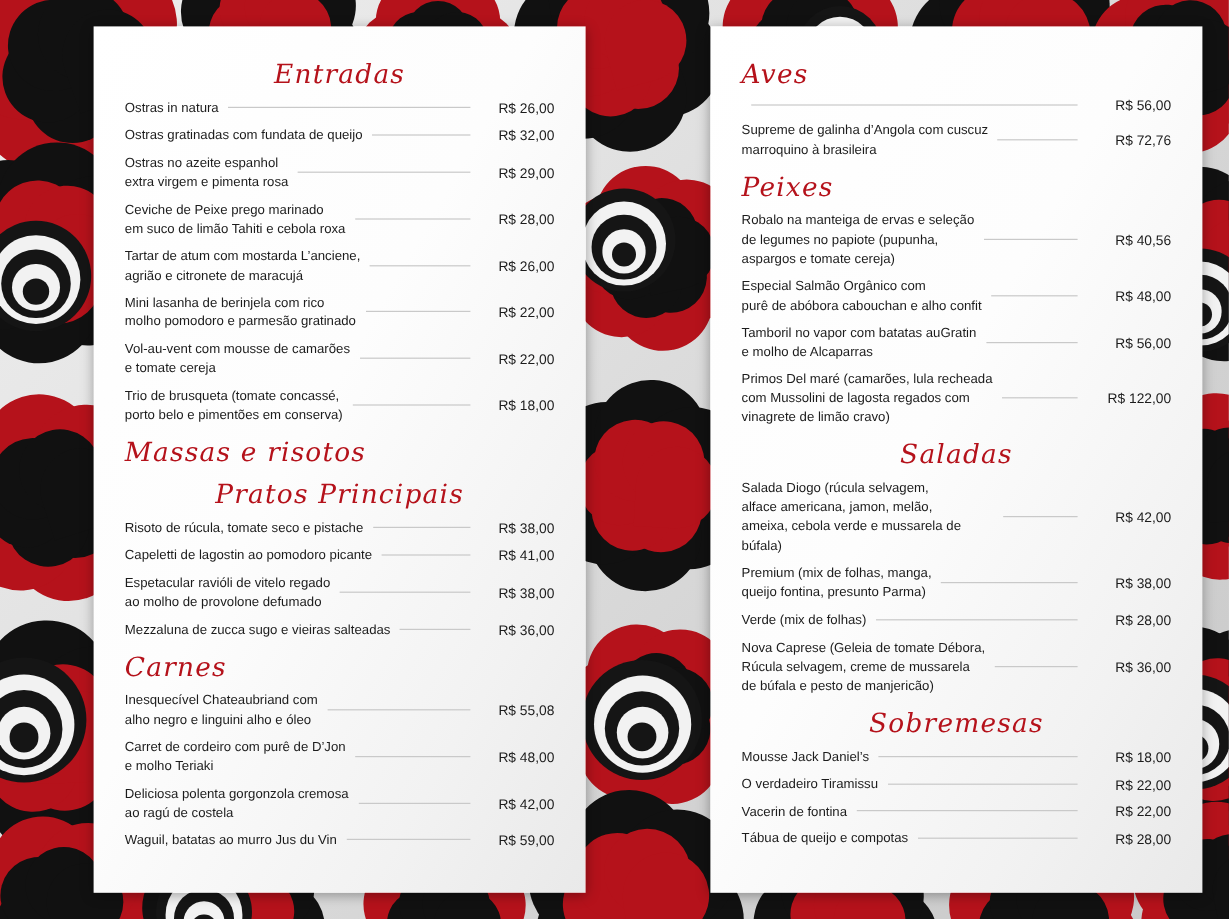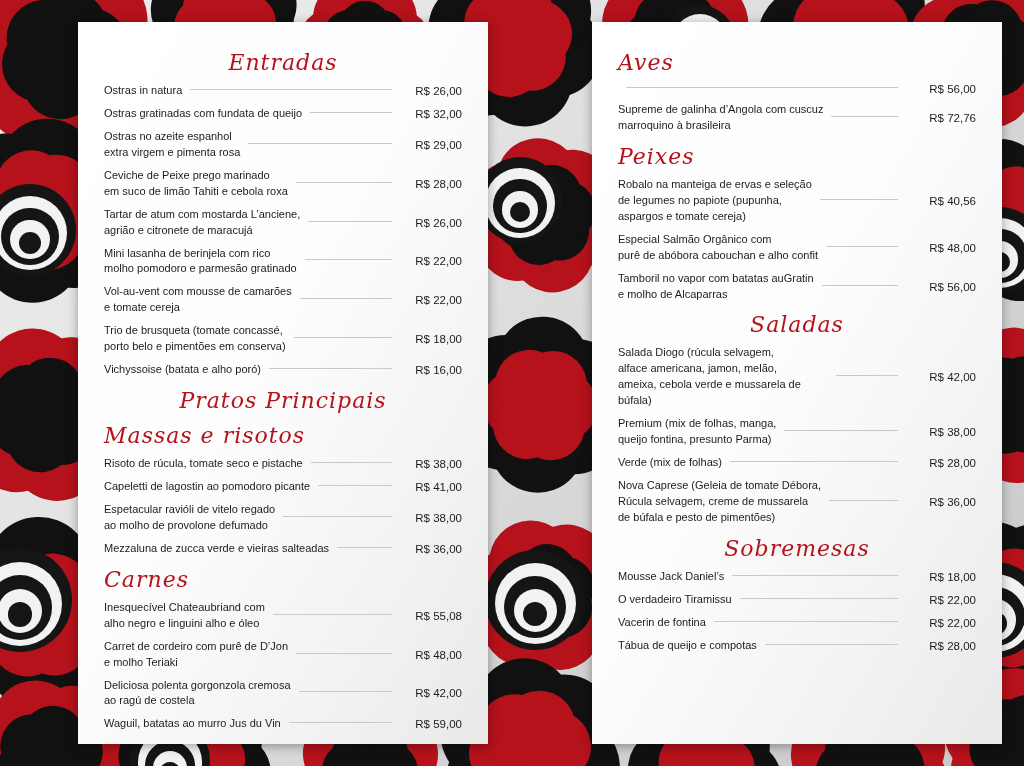--- a/index.html
+++ b/index.html
@@ -529,45 +529,40 @@
 e tomate cereja</div>
         <div class="dots"></div>
         <div class="item-price">R$ 22,00</div>
       </div>
       <div class="item">
         <div class="item-name">Trio de brusqueta (tomate concassé,
 porto belo e pimentões em conserva)</div>
         <div class="dots"></div>
         <div class="item-price">R$ 18,00</div>
       </div>
-      <div class="item">
-        <div class="item-name">Vichyssoise (batata e alho poró)</div>
-        <div class="dots"></div>
-        <div class="item-price">R$ 16,00</div>
-      </div>
+      <div class="section-title">Massas e risotos</div>
       <div class="section-title center">Pratos Principais</div>
-      <div class="section-title">Massas e risotos</div>
       <div class="item">
         <div class="item-name">Risoto de rúcula, tomate seco e pistache</div>
         <div class="dots"></div>
         <div class="item-price">R$ 38,00</div>
       </div>
       <div class="item">
         <div class="item-name">Capeletti de lagostin ao pomodoro picante</div>
         <div class="dots"></div>
         <div class="item-price">R$ 41,00</div>
       </div>
       <div class="item">
         <div class="item-name">Espetacular ravióli de vitelo regado
 ao molho de provolone defumado</div>
         <div class="dots"></div>
         <div class="item-price">R$ 38,00</div>
       </div>
       <div class="item">
-        <div class="item-name">Mezzaluna de zucca verde e vieiras salteadas</div>
+        <div class="item-name">Mezzaluna de zucca sugo e vieiras salteadas</div>
         <div class="dots"></div>
         <div class="item-price">R$ 36,00</div>
       </div>
       <div class="section-title">Carnes</div>
       <div class="item">
         <div class="item-name">Inesquecível Chateaubriand com
 alho negro e linguini alho e óleo</div>
         <div class="dots"></div>
         <div class="item-price">R$ 55,08</div>
       </div>
@@ -617,20 +612,27 @@
 purê de abóbora cabouchan e alho confit</div>
         <div class="dots"></div>
         <div class="item-price">R$ 48,00</div>
       </div>
       <div class="item">
         <div class="item-name">Tamboril no vapor com batatas auGratin
 e molho de Alcaparras</div>
         <div class="dots"></div>
         <div class="item-price">R$ 56,00</div>
       </div>
+      <div class="item">
+        <div class="item-name">Primos Del maré (camarões, lula recheada
+com Mussolini de lagosta regados com
+vinagrete de limão cravo)</div>
+        <div class="dots"></div>
+        <div class="item-price">R$ 122,00</div>
+      </div>
       <div class="section-title center">Saladas</div>
       <div class="item">
         <div class="item-name">Salada Diogo (rúcula selvagem,
 alface americana, jamon, melão,
 ameixa, cebola verde e mussarela de búfala)</div>
         <div class="dots"></div>
         <div class="item-price">R$ 42,00</div>
       </div>
       <div class="item">
         <div class="item-name">Premium (mix de folhas, manga,
@@ -639,21 +641,21 @@
         <div class="item-price">R$ 38,00</div>
       </div>
       <div class="item">
         <div class="item-name">Verde (mix de folhas)</div>
         <div class="dots"></div>
         <div class="item-price">R$ 28,00</div>
       </div>
       <div class="item">
         <div class="item-name">Nova Caprese (Geleia de tomate Débora,
 Rúcula selvagem, creme de mussarela
-de búfala e pesto de pimentões)</div>
+de búfala e pesto de manjericão)</div>
         <div class="dots"></div>
         <div class="item-price">R$ 36,00</div>
       </div>
       <div class="section-title center">Sobremesas</div>
       <div class="item">
         <div class="item-name">Mousse Jack Daniel’s</div>
         <div class="dots"></div>
         <div class="item-price">R$ 18,00</div>
       </div>
       <div class="item">

